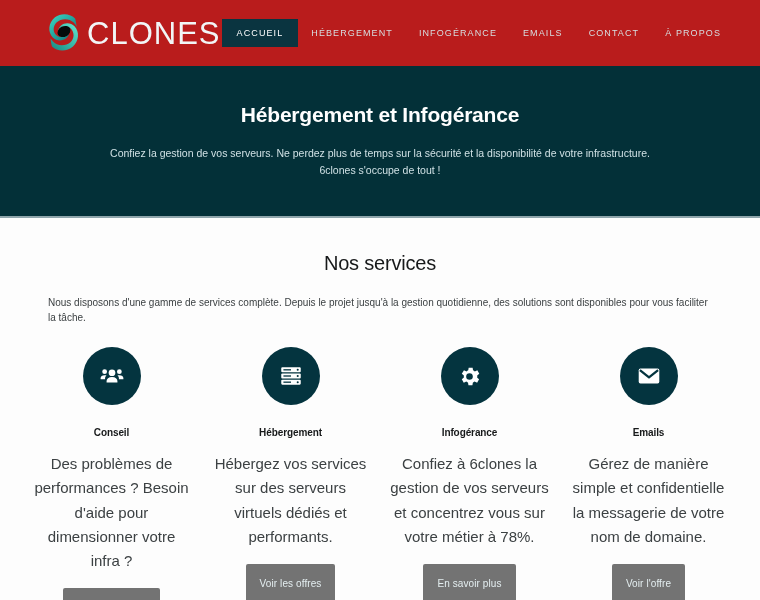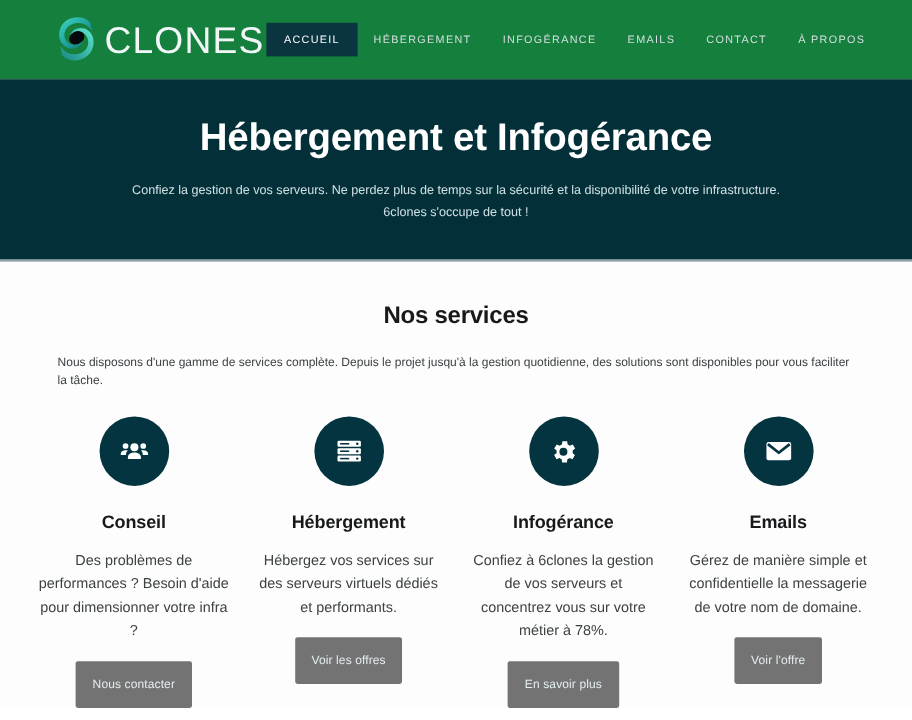--- a/index.html
+++ b/index.html
@@ -5,21 +5,21 @@
   * { margin:0; padding:0; box-sizing:border-box; }
   html,body {
     width:760px; height:600px; overflow:hidden;
     font-family:"Liberation Sans", sans-serif;
     background:#ffffff;
   }
   .page { width:760px; height:600px; position:relative; overflow:hidden; }
 
   
   .header {
-    height:66px; background:#15803d;
+    height:66px; background:#b91c1c;
     display:flex; align-items:center; justify-content:space-between;
     padding:0 26px 0 40px;
   }
   .brand { display:flex; align-items:center; gap:2px; }
   .brand-mark { width:48px; height:48px; display:block; }
   .brand-text {
     color:#f2f6f7; font-size:31px; letter-spacing:1px;
     font-weight:300; line-height:1; margin-left:-3px;
   }
   .nav { display:flex; align-items:center; gap:0; }
@@ -34,32 +34,32 @@
   }
 
   
   .hero {
     background:#033038; height:152px;
     border-bottom:2px solid #8fa5ab;
     display:flex; flex-direction:column; align-items:center;
     justify-content:center; text-align:center; padding:0 56px;
   }
   .hero-title {
-    color:#ffffff; font-size:32px; font-weight:700;
+    color:#ffffff; font-size:21px; font-weight:700;
     letter-spacing:-0.2px; margin-bottom:18px;
   }
   .hero-sub {
     color:#cfe0e4; font-size:10.5px; line-height:1.65; font-weight:400;
     max-width:620px;
   }
 
   
   .services { background:#fdfdfd; padding:34px 0 0; }
   .section-title {
-    text-align:center; font-size:20px; font-weight:700;
+    text-align:center; font-size:20px; font-weight:400;
     color:#17191a; letter-spacing:-0.2px;
   }
   .section-lead {
     text-align:left; font-size:10px; color:#3c4143;
     margin-top:20px; padding:0 48px; line-height:1.5;
   }
 
   .cards {
     display:flex; justify-content:center; gap:0;
     padding:22px 22px 0; align-items:flex-start;
@@ -68,25 +68,25 @@
     flex:1 1 0; max-width:180px; text-align:center;
     padding:0 8px;
   }
   .icon-circle {
     width:58px; height:58px; border-radius:50%;
     background:#04343f; margin:0 auto 22px;
     display:flex; align-items:center; justify-content:center;
   }
   .icon-circle svg { display:block; }
   .card-title {
-    font-size:15px; font-weight:700; color:#17191a;
+    font-size:10px; font-weight:700; color:#17191a;
     margin-bottom:14px; letter-spacing:-0.1px;
   }
   .card-desc {
-    font-size:12px; color:#3c4143; line-height:1.62;
+    font-size:15px; color:#3c4143; line-height:1.62;
     margin-bottom:15px; padding:0 2px;
   }
   .card-btn {
     display:inline-block; background:#737373; color:#e4eef0;
     font-size:10px; padding:14px 14px; border:none; border-radius:2px;
     cursor:pointer; font-family:inherit; letter-spacing:0.1px;
   }
 
   
   .trust {

